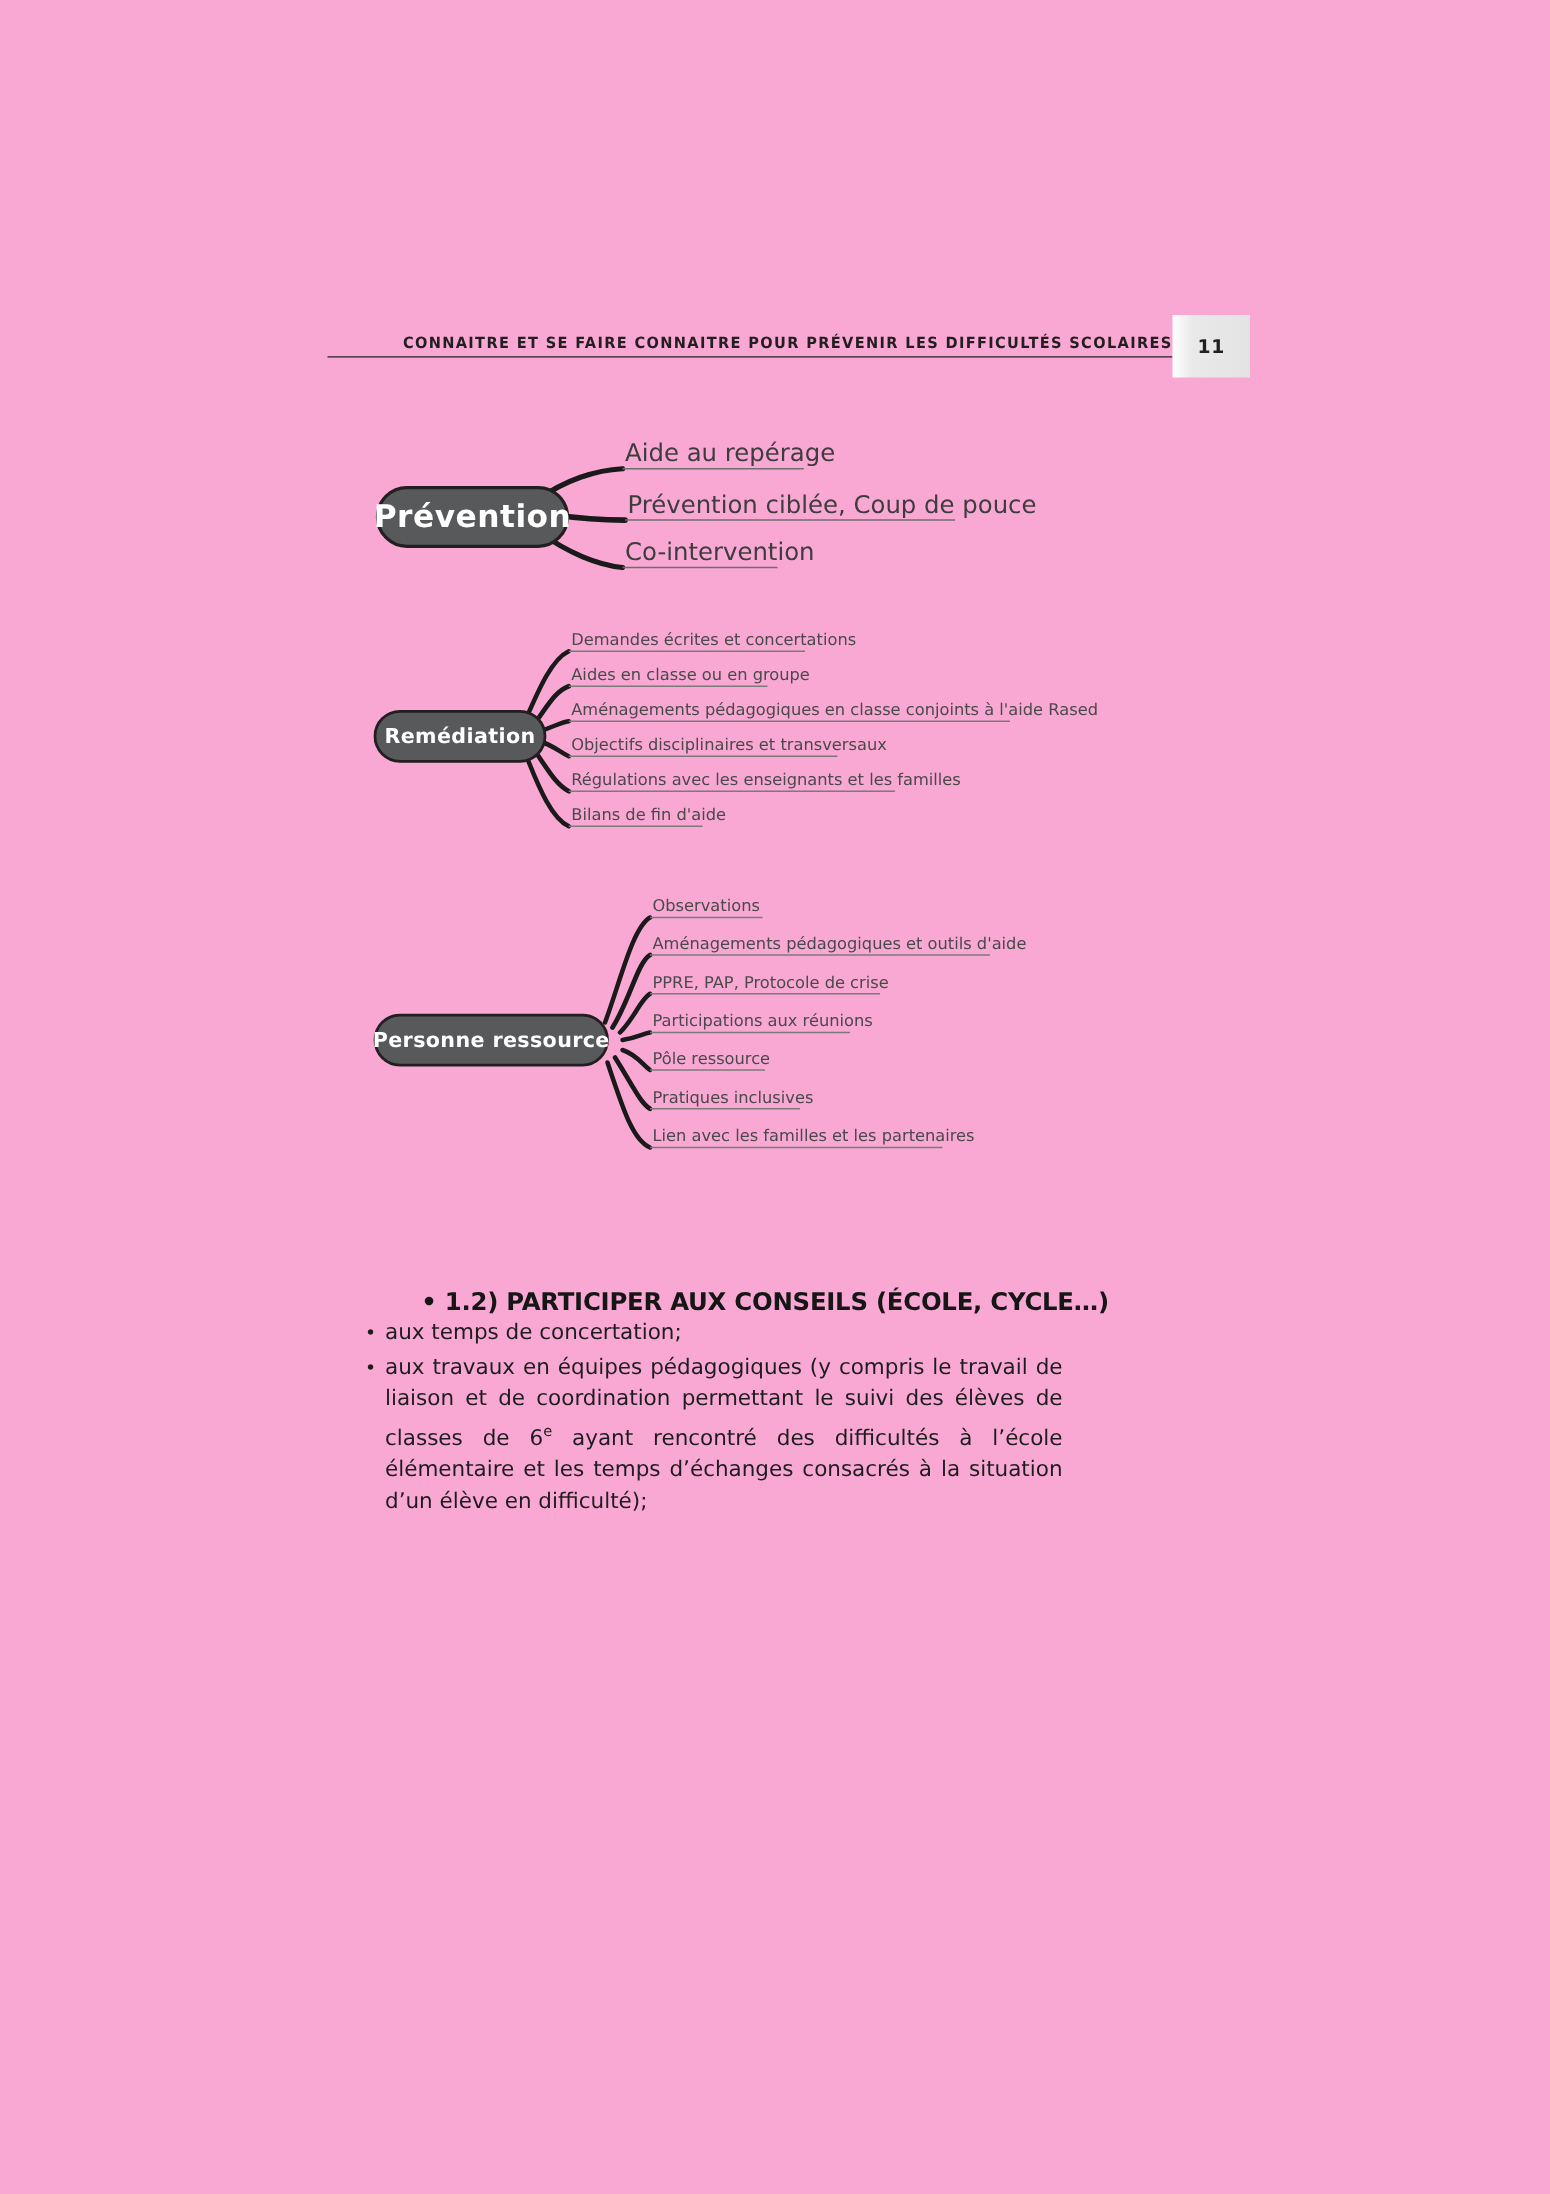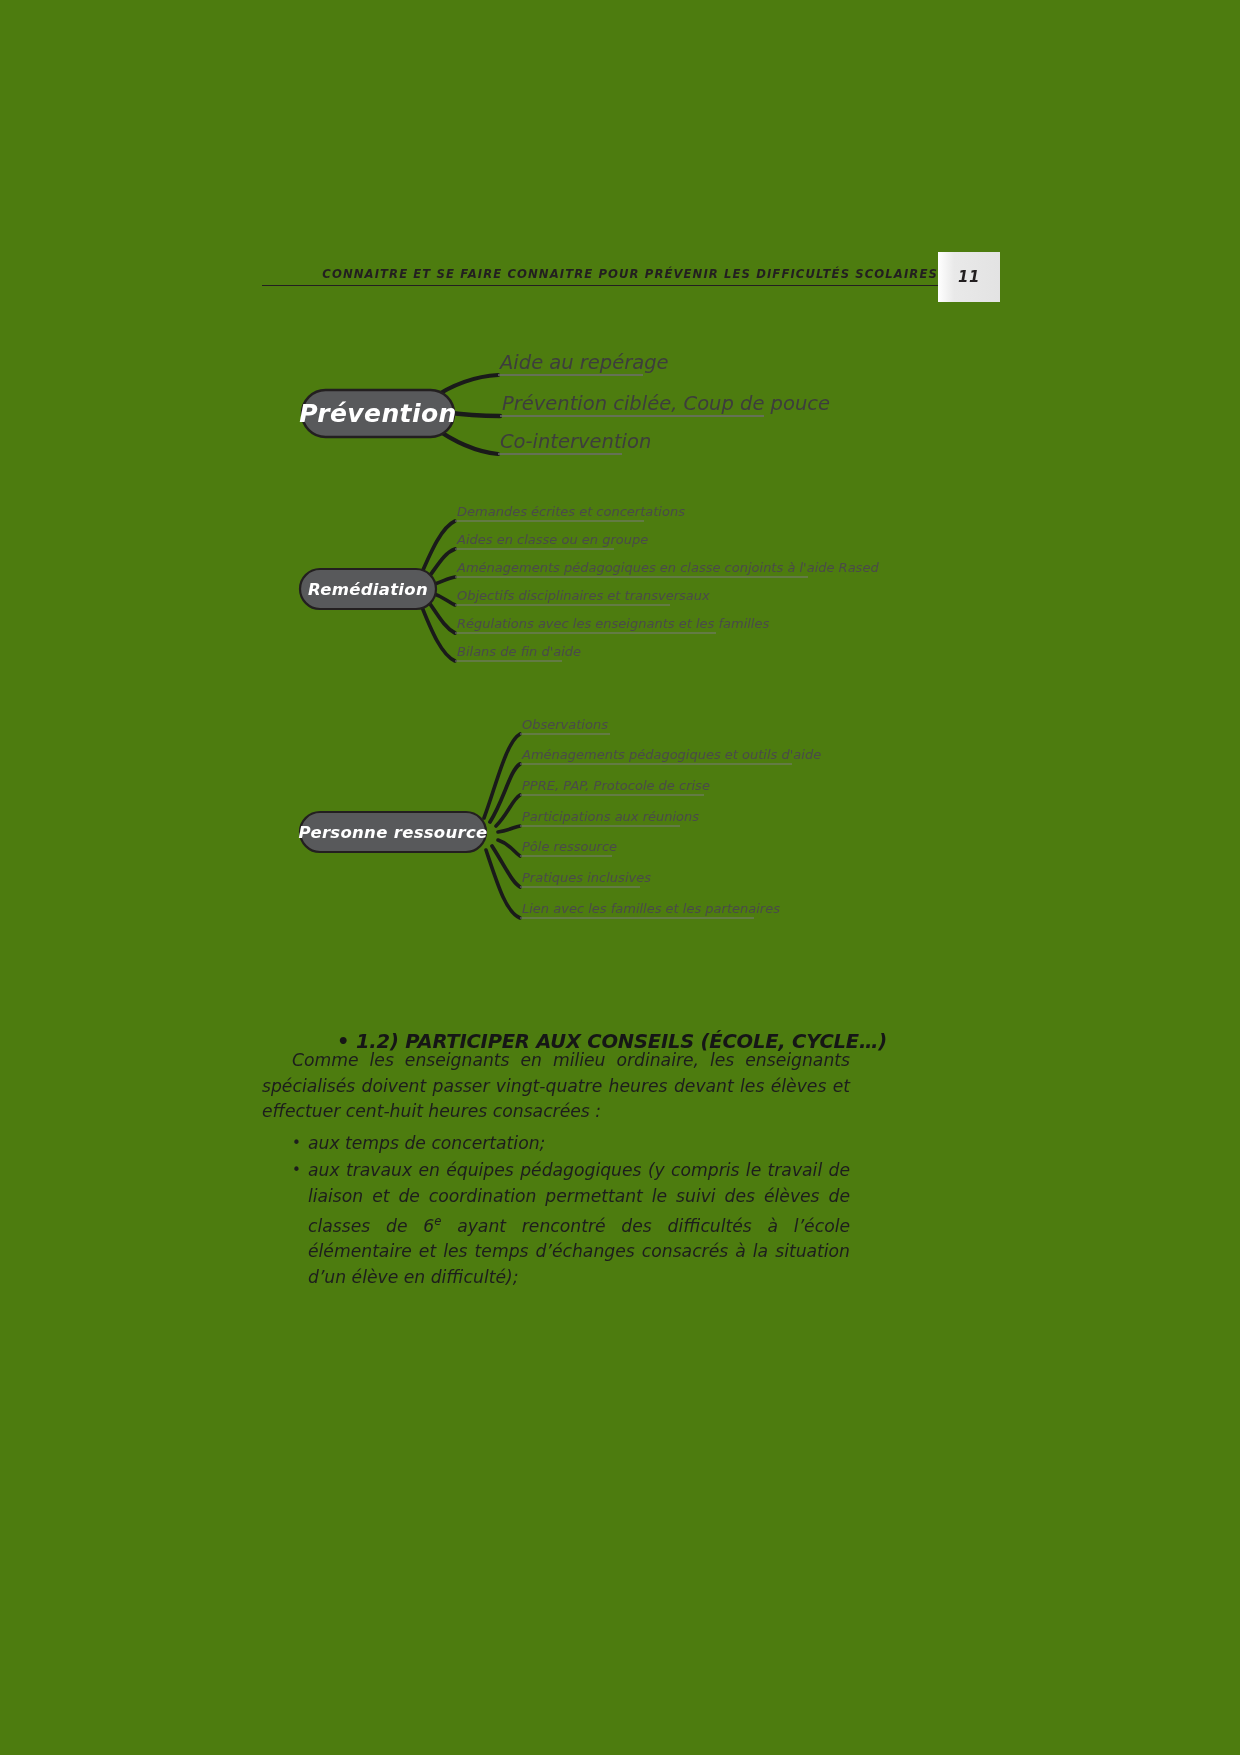--- a/index.html
+++ b/index.html
@@ -13,22 +13,21 @@
     height: 1755px;
     position: relative;
     font-family: "Liberation Sans", sans-serif;
     color: #1a1a1a;
     overflow: hidden;
   }
 
   .page {
     position: absolute;
     inset: 0;
-    background: #4d7c0f;
-    font-style: italic;
+    background: #f9a8d4;
   }
 
   
   .running-head {
     position: absolute;
     left: 262px;
     top: 252px;
     width: 676px;
     height: 34px;
     display: flex;
@@ -251,21 +250,20 @@
       <text class="leaf-label" x="230" y="99">Participations aux réunions</text>
       <text class="leaf-label" x="230" y="129">Pôle ressource</text>
       <text class="leaf-label" x="230" y="160">Pratiques inclusives</text>
       <text class="leaf-label" x="230" y="191">Lien avec les familles et les partenaires</text>
     </svg>
   </div>
 
   <h2 class="section-heading">• 1.2) PARTICIPER AUX CONSEILS (ÉCOLE, CYCLE…)</h2>
 
   <div class="body-block">
-    <p class="body-para">Comme les enseignants en milieu ordinaire, les enseignants spécialisés doivent passer vingt-quatre heures devant les élèves et effectuer cent-huit heures consacrées :</p>
 
     <ul class="bullet-list">
       <li class="bullet-item">
         <span>aux temps de concertation;</span>
       </li>
       <li class="bullet-item">
         <span>aux travaux en équipes pédagogiques (y compris le travail de liaison et de coordination permettant le suivi des élèves de classes de 6</span><sup class="ord">e</sup><span> ayant rencontré des difficultés à l’école élémentaire et les temps d’échanges consacrés à la situation d’un élève en difficulté);</span>
       </li>
     </ul>
   </div>

